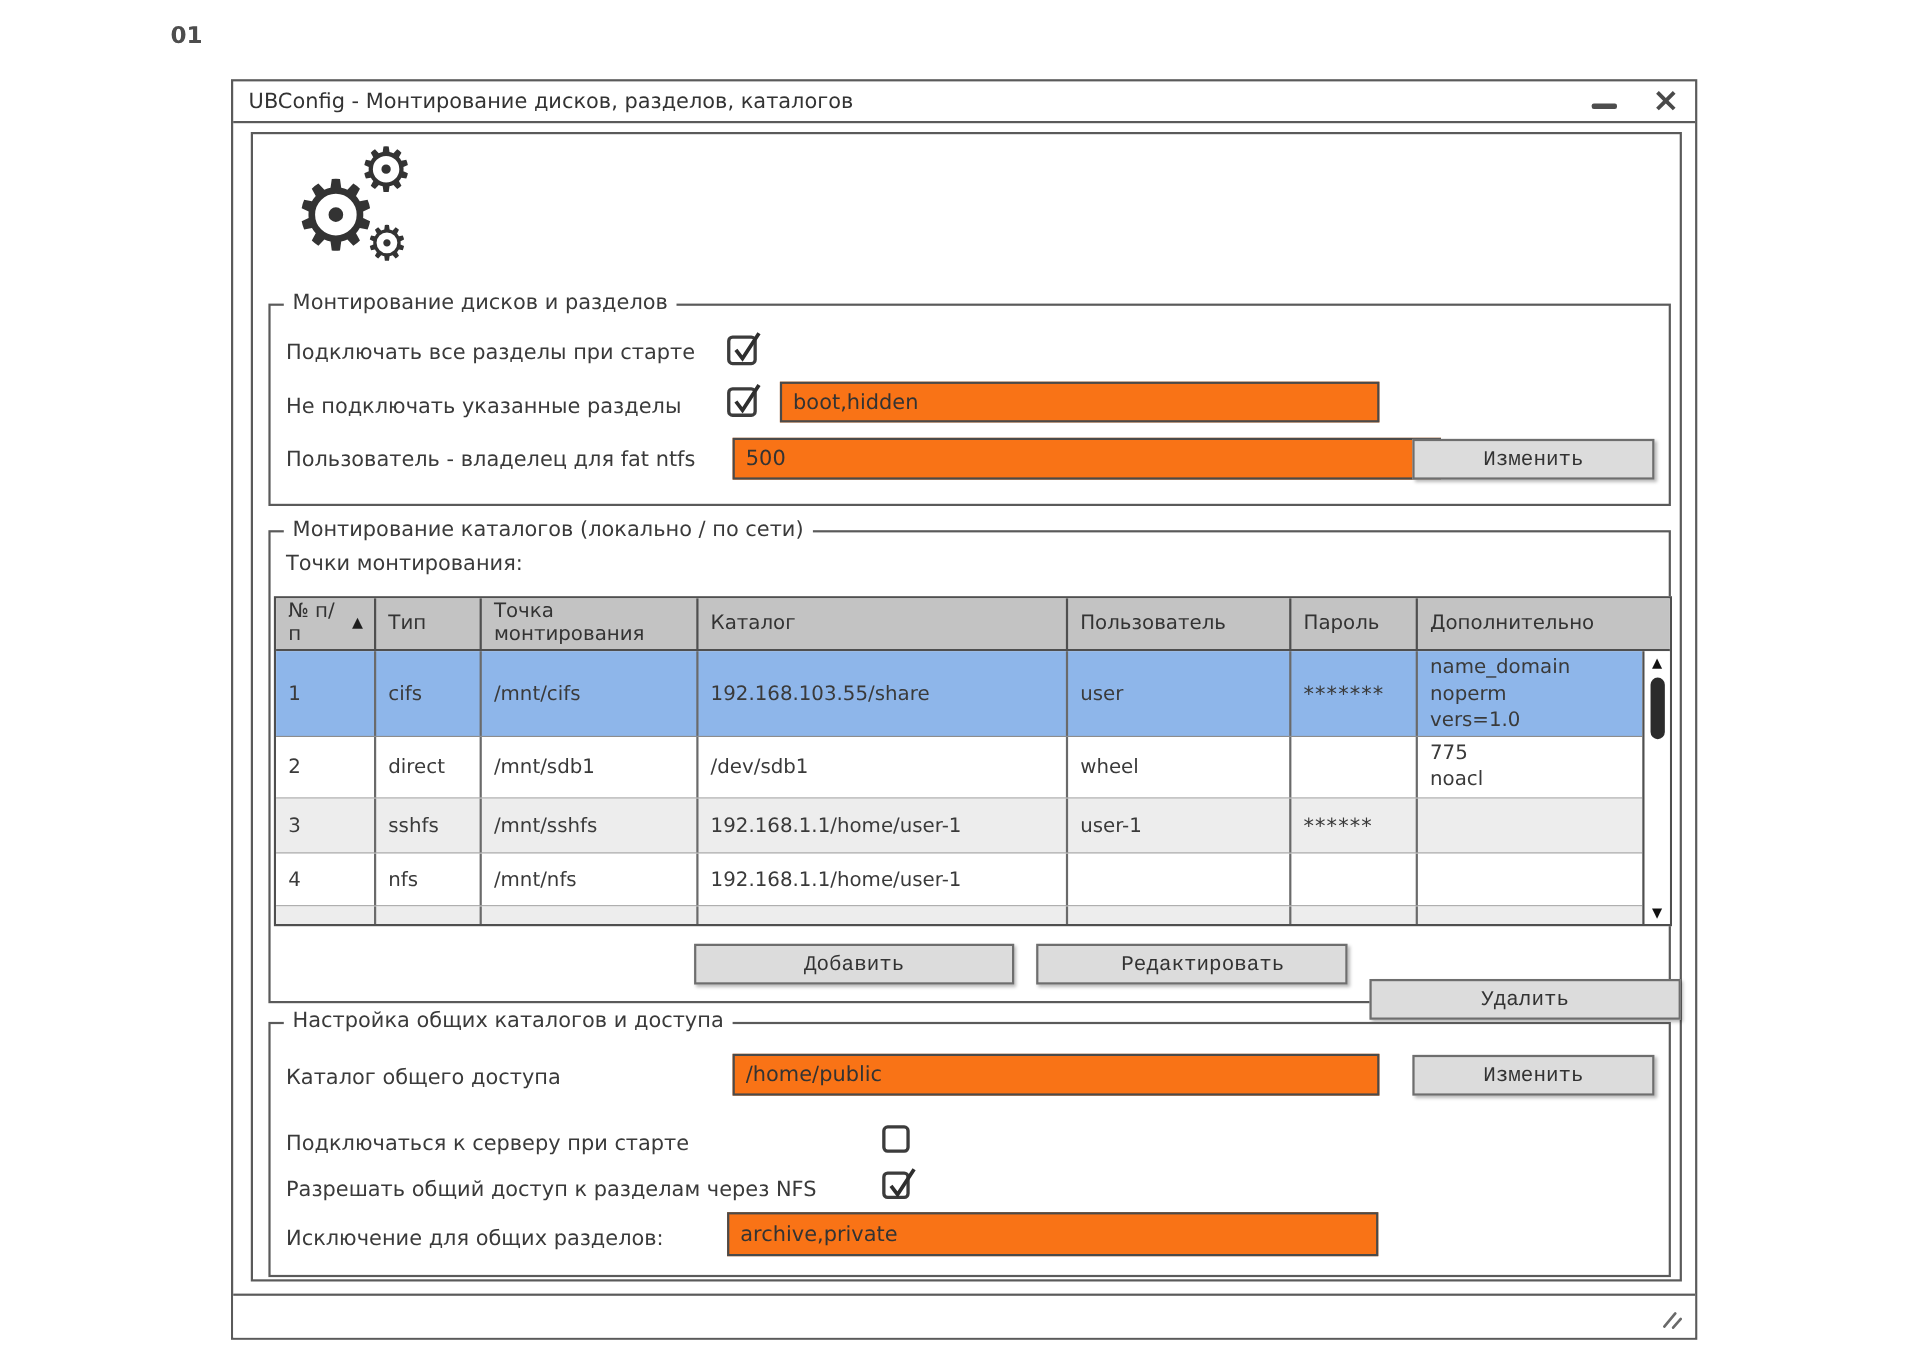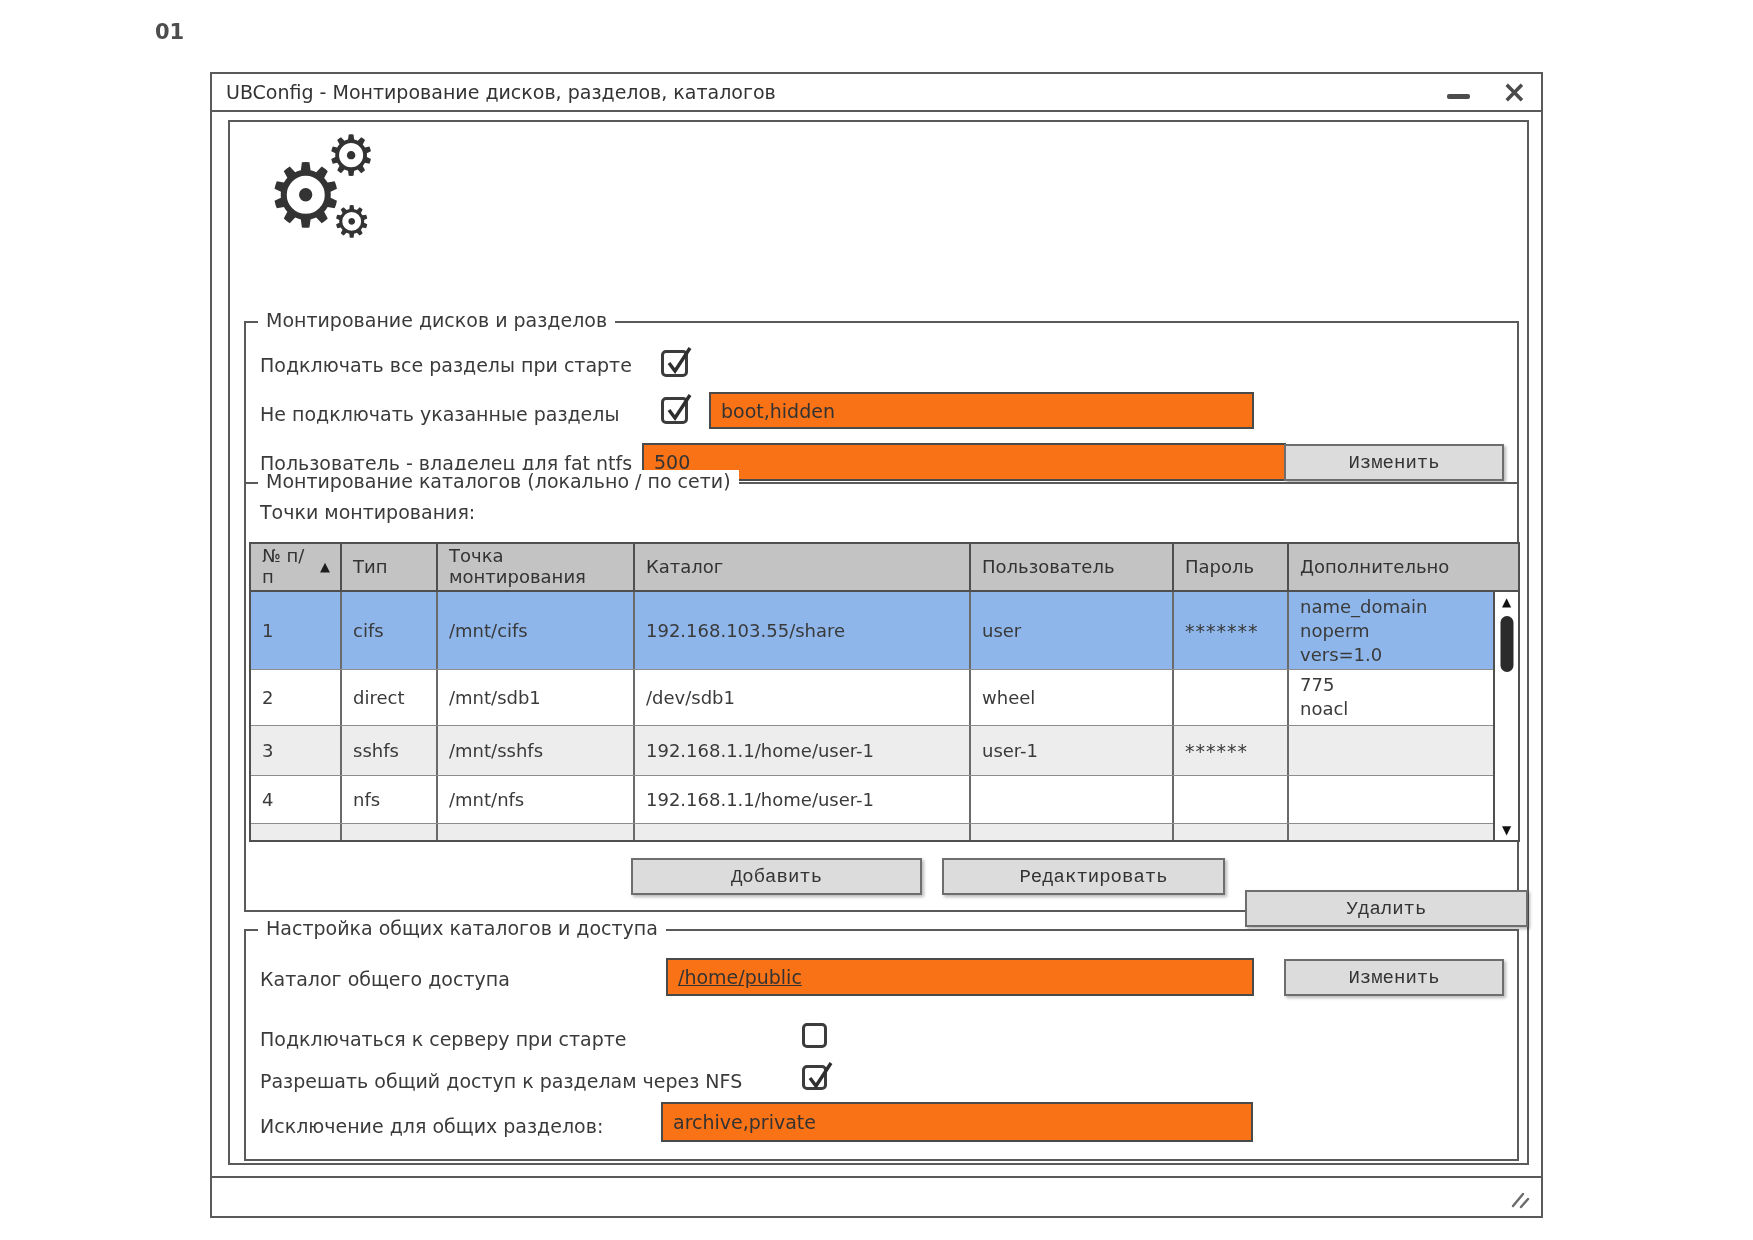--- a/index.html
+++ b/index.html
@@ -45,21 +45,21 @@
   .subtitle { position: absolute; left: 198px; top: 66px; font-size: 19px; }
   
   .group {
     position: absolute; left: 14px; width: 1275px;
     border: 2px solid #5a5a5a; background: #fff;
   }
   .legend {
     position: absolute; top: -14px; left: 12px;
     background: #fff; padding: 0 8px; font-size: 19px; white-space: nowrap;
   }
-  .group1 { top: 154px; height: 184px; margin-top: 45px; }
+  .group1 { top: 154px; height: 184px; }
   .group2 { top: 360px; height: 430px; }
   .group3 { top: 807px; height: 232px; }
   .lbl { position: absolute; font-size: 19px; white-space: nowrap; }
   
   .cb {
     position: absolute; width: 27px; height: 27px;
     border: 3px solid #3c3c3c; border-radius: 5px; background: #fff;
   }
   .cb svg { position: absolute; left: 0px; top: -9px; width: 27px; height: 34px; overflow: visible; }
   .cb svg path { fill: none; stroke: #2e2e2e; stroke-width: 3.4px; }
@@ -74,21 +74,21 @@
     font-family: Liberation Mono, monospace; font-size: 19px; color: #333;
     display: flex; align-items: center; justify-content: center; cursor: default;
   }
   
   .g1-lbl1 { left: 14px; top: 31px; }
   .g1-cb1  { left: 415px; top: 27px; }
   .g1-lbl2 { left: 14px; top: 80px; }
   .g1-cb2  { left: 415px; top: 74px; }
   .g1-inp-exclude { left: 463px; top: 69px; width: 545px; height: 37px; }
   .g1-lbl3 { left: 14px; top: 129px; }
-  .g1-inp-owner { left: 396px; top: 120px; width: 644px; height: 38px; }
+  .g1-inp-owner { left: 420px; top: 120px; width: 644px; height: 38px; }
   .g1-btn { left: 1038px; top: 121px; width: 220px; height: 37px; }
   
   .g2-points-lbl { left: 14px; top: 17px; }
   .mtable {
     position: absolute; left: 3px; top: 58px; width: 1271px; height: 300px;
     border: 2px solid #4f4f4f; background: #fff;
   }
   .thead {
     position: absolute; top: 0; left: 0; right: 0; height: 48px;
     display: grid; grid-template-columns: 91px 96px 197px 336px 203px 115px 1fr;
@@ -133,21 +133,21 @@
   .vs-up { top: 3px; } .vs-down { bottom: 3px; }
   .vs-thumb {
     position: absolute; top: 24px; left: 50%; transform: translateX(-50%);
     width: 13px; height: 56px; background: #2b2b2b; border-radius: 7px;
   }
   .g2-btn-add  { left: 385px; top: 374px; width: 291px; height: 37px; }
   .g2-btn-edit { left: 696px; top: 374px; width: 283px; height: 37px; padding-left: 20px; }
   .g2-btn-del  { left: 999px; top: 374px; width: 283px; height: 37px; margin-top: 32px; }
   
   .g3-dir-lbl { left: 14px; top: 37px; }
-  .g3-inp-dir { left: 420px; top: 27px; width: 588px; height: 38px; text-decoration: underline; }
+  .g3-inp-dir { left: 420px; top: 27px; width: 588px; height: 38px; }
   .g3-btn { left: 1038px; top: 28px; width: 220px; height: 37px; }
   .g3-cb1-lbl { left: 14px; top: 97px; }
   .g3-cb1 { left: 556px; top: 92px; width: 25px; height: 25px; }
   .g3-cb2-lbl { left: 14px; top: 139px; }
   .g3-cb2 { left: 556px; top: 134px; width: 25px; height: 25px; }
   .g3-exc-lbl { left: 14px; top: 184px; }
   .g3-inp-exc { left: 415px; top: 171px; width: 592px; height: 40px; }
   
   .statusbar {
     position: absolute; left: 0; right: 0; bottom: 0; height: 40px;

